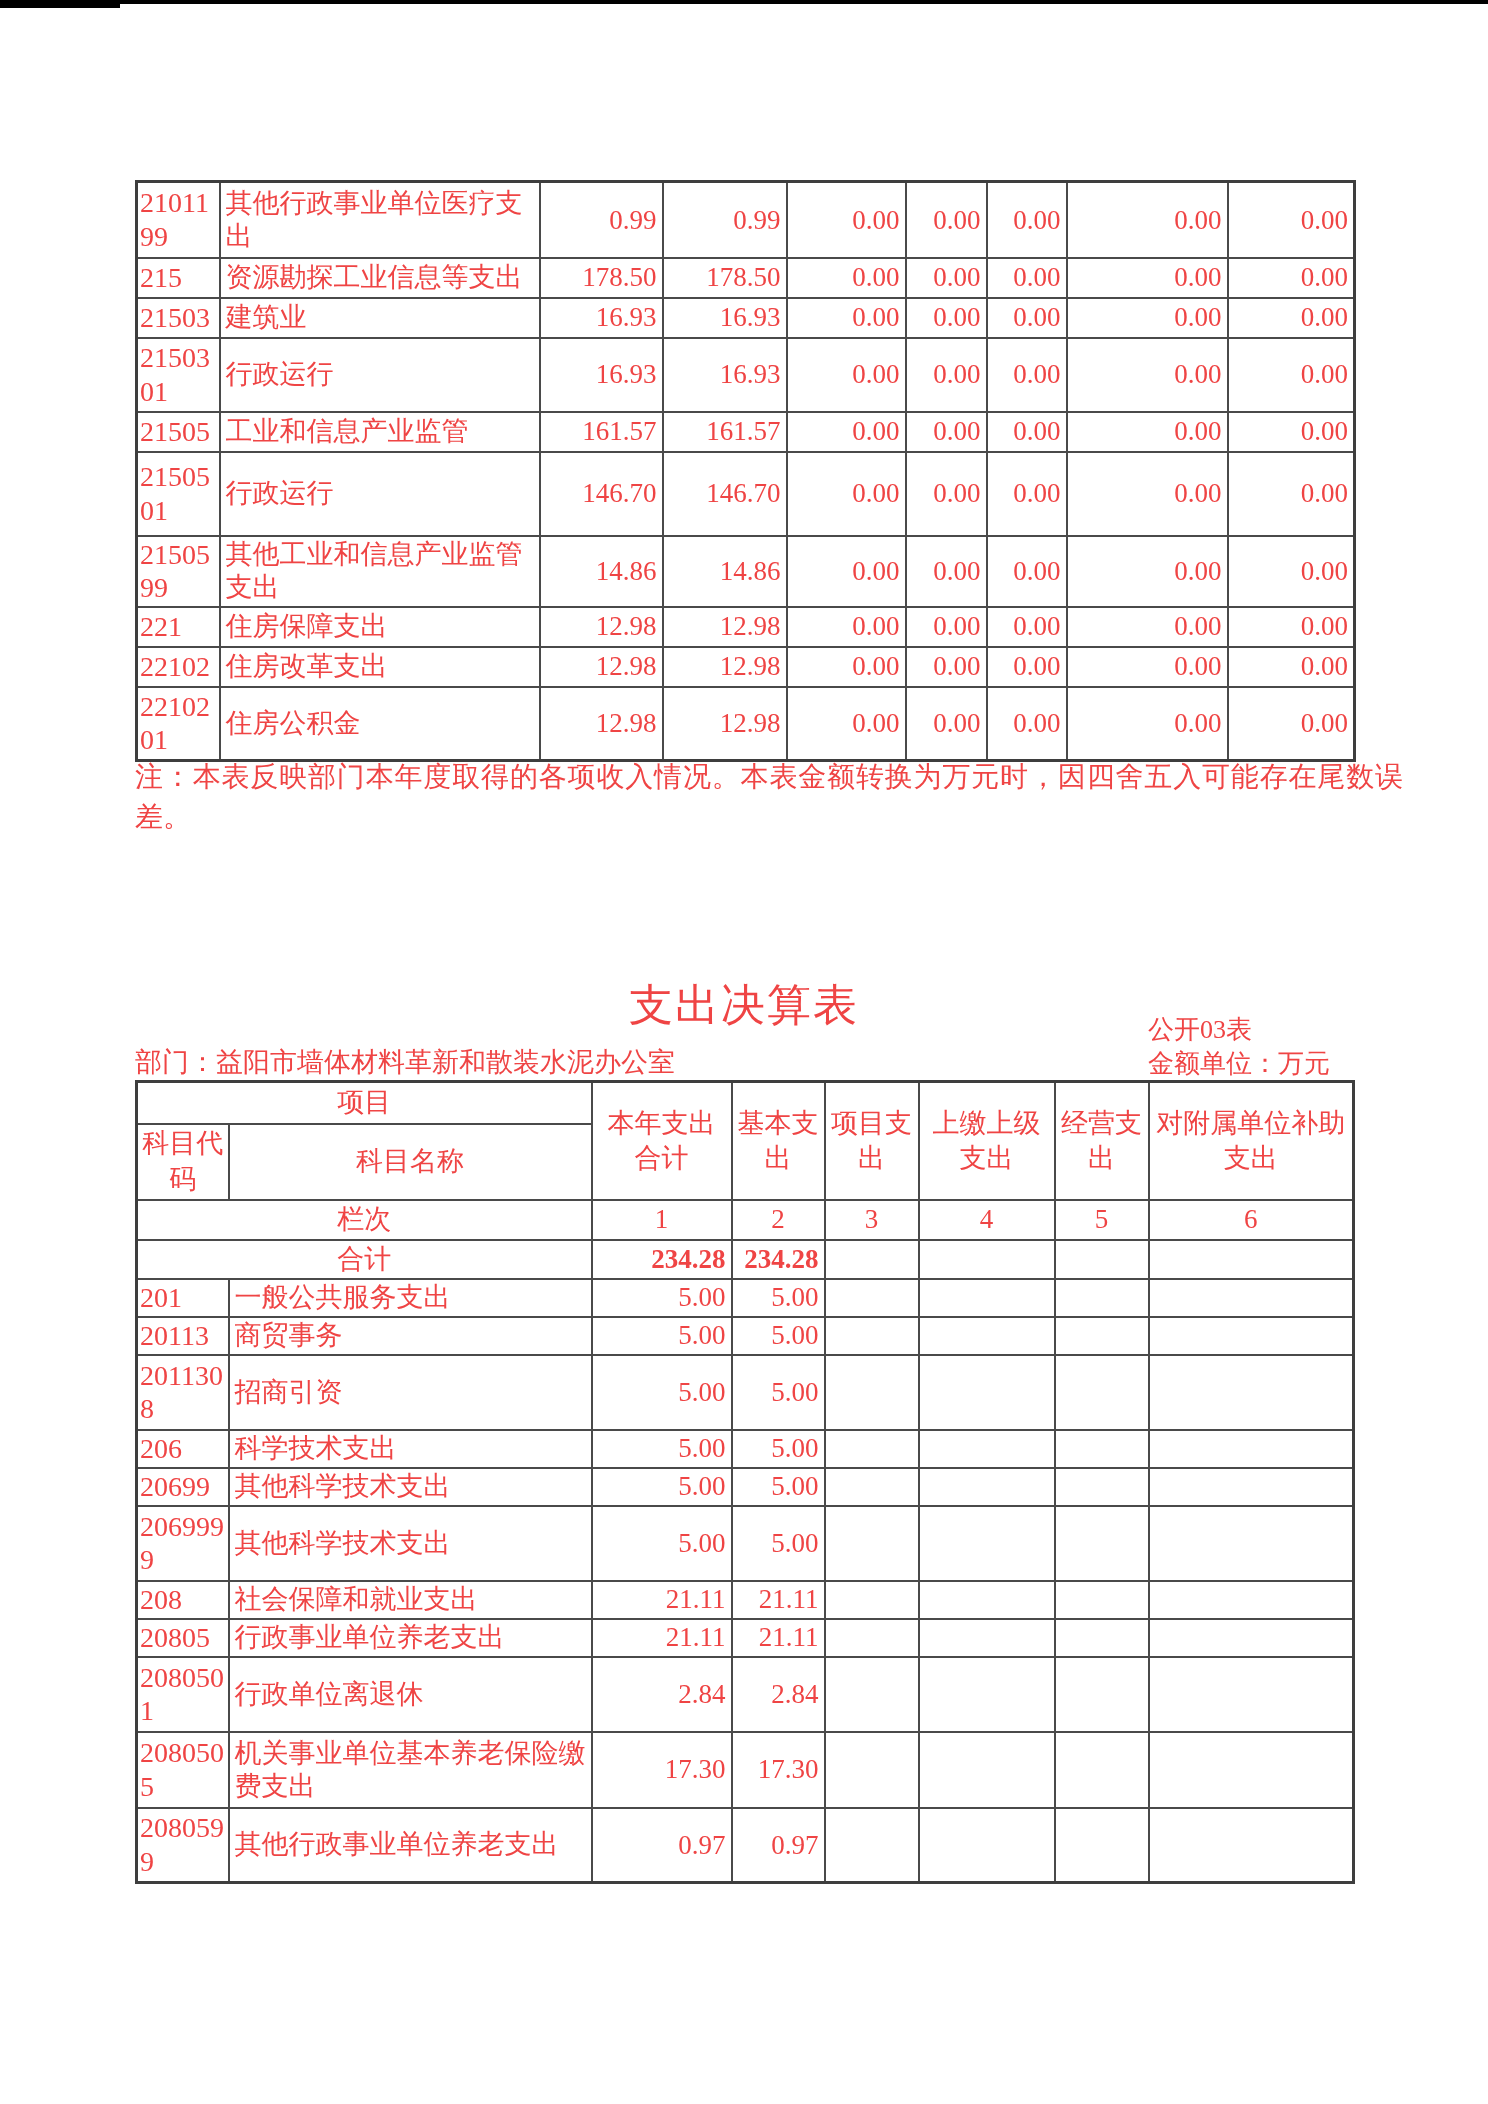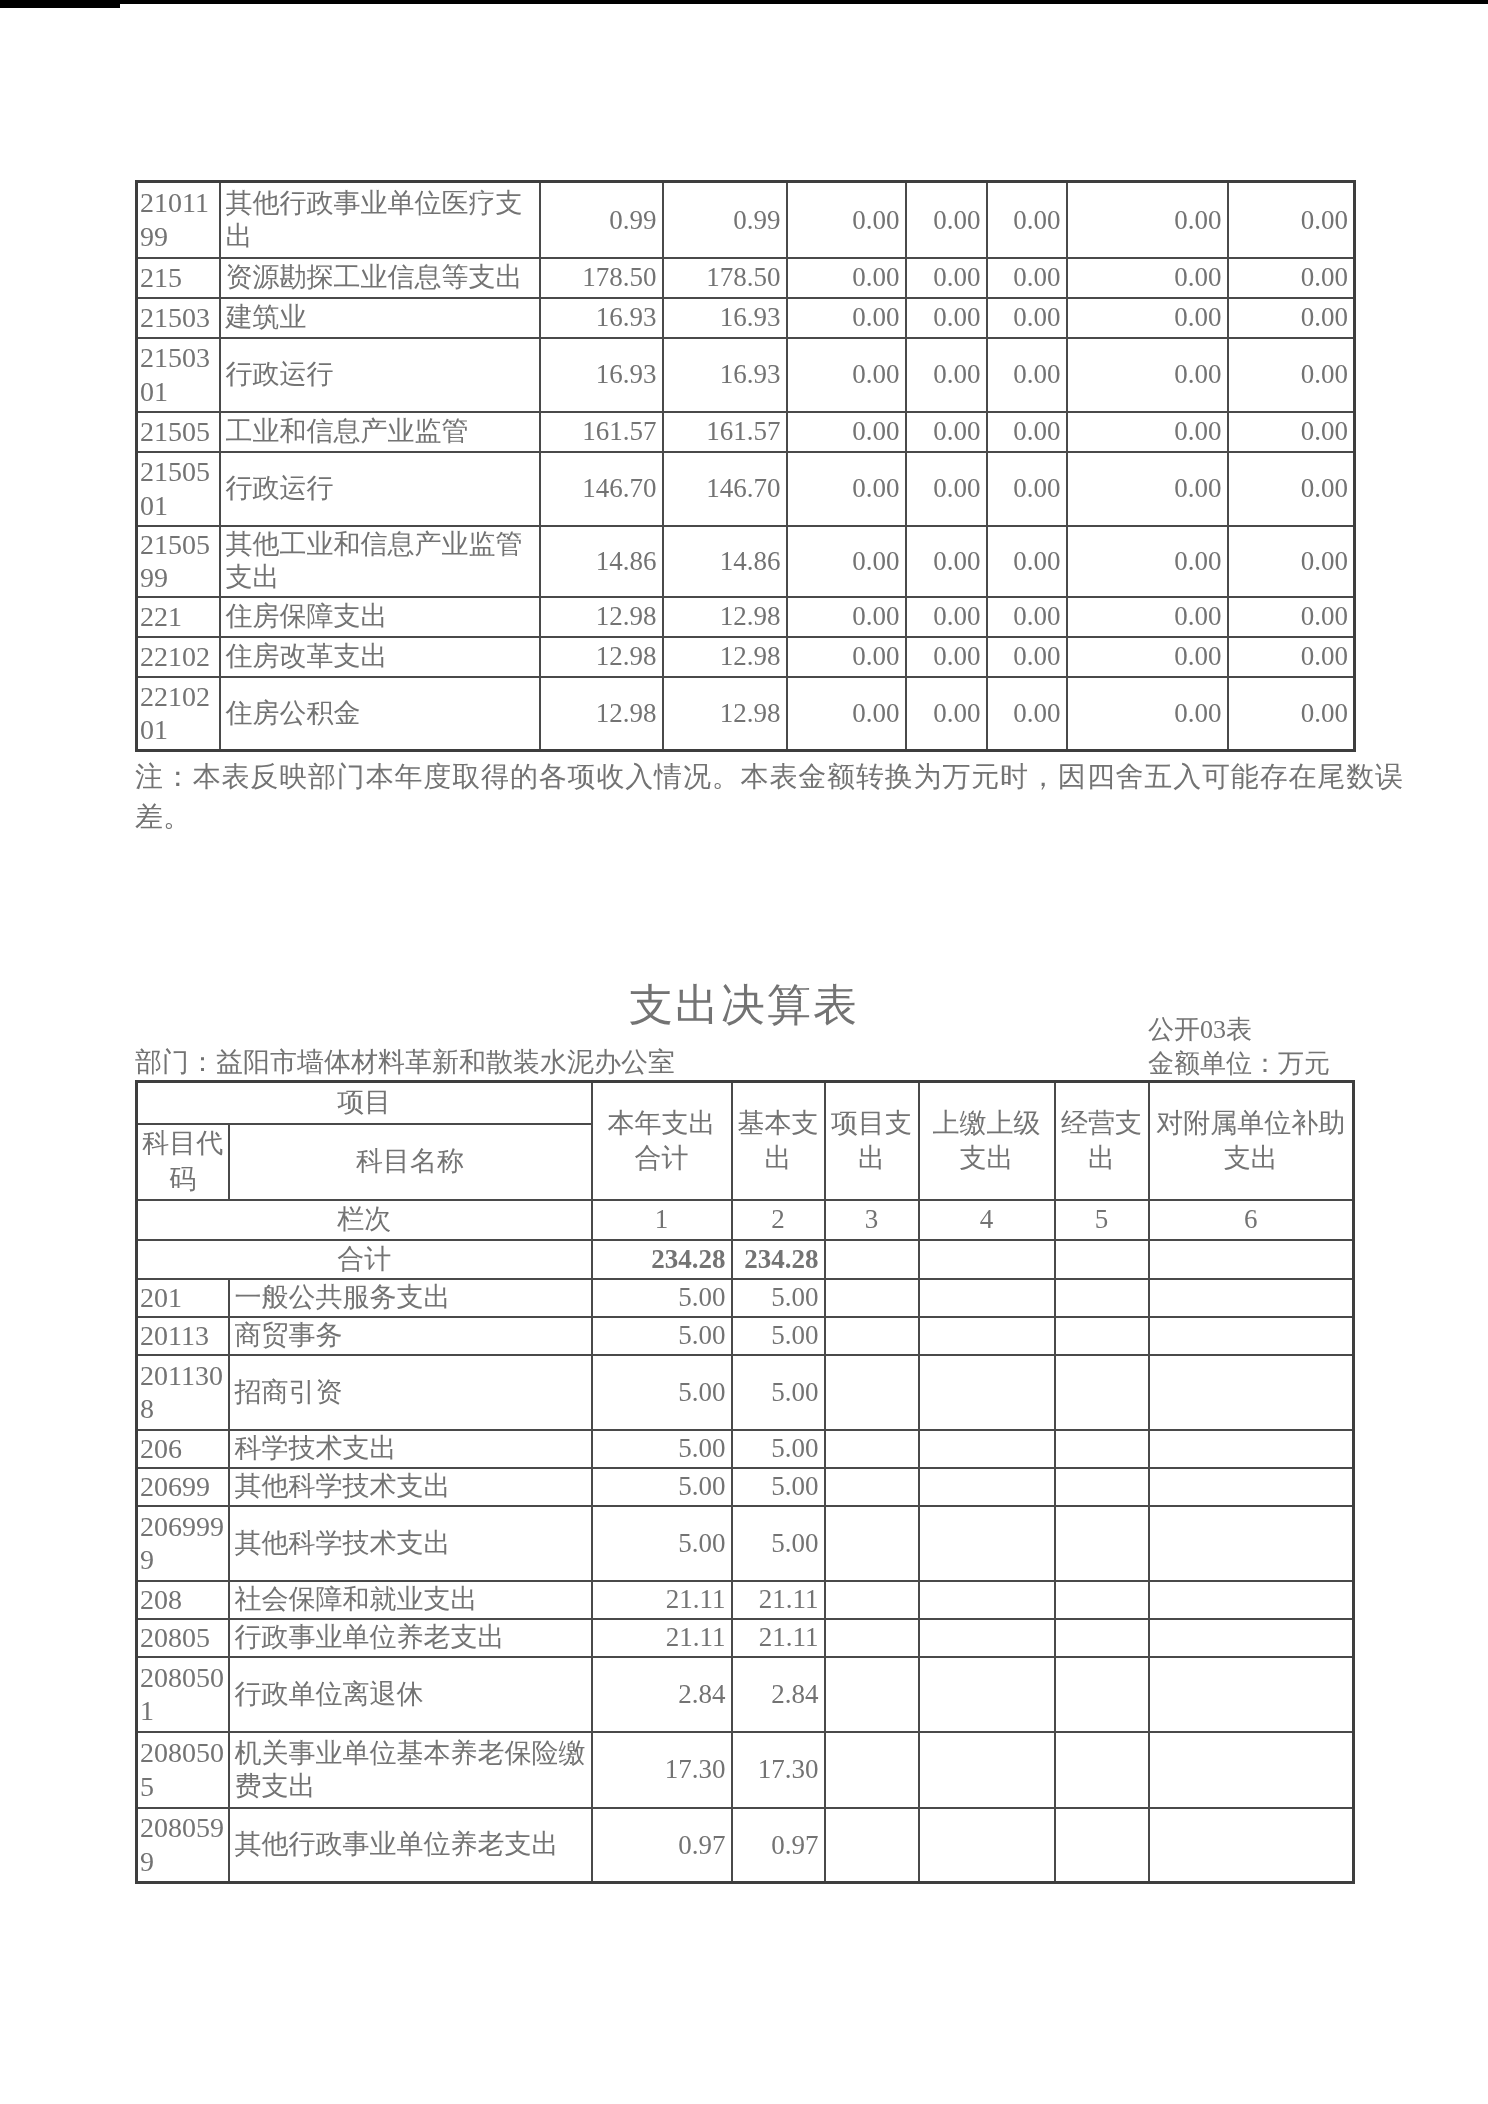--- a/index.html
+++ b/index.html
@@ -1,18 +1,18 @@
 <!DOCTYPE html>
 <html><head>
 <meta charset="utf-8">
 <style>
   html,body { margin:0; padding:0; background:#888; }
   #page {
     position:relative; width:1488px; height:2104px; background:#ffffff;
-    font-family:"Liberation Serif","DejaVu Serif",serif; color:#737373;
+    font-family:"Liberation Serif","DejaVu Serif",serif; color:#ef4444;
     overflow:hidden; margin:0 auto;
   }
   .artifact-top { position:absolute; left:0; top:0; width:1488px; height:4px; background:#000; }
   .artifact-corner { position:absolute; left:0; top:0; width:120px; height:8px; background:#000; }
 
   table { border-collapse:collapse; table-layout:fixed; position:absolute; background:#fff; border:3px solid #3e3e3e; }
   td { border:2px solid #4a4a4a; padding:0; vertical-align:middle; overflow:hidden; }
 
   .code { font-size:28px; line-height:1.2; padding:1px 2px; word-break:break-all; text-align:left; }
   .name { font-size:27px; line-height:1.22; padding:1px 2px 1px 5px; text-align:left; }
@@ -101,21 +101,21 @@
           <td class="code">21505</td>
           <td class="name">工业和信息产业监管</td>
           <td class="num">161.57</td>
           <td class="num">161.57</td>
           <td class="num">0.00</td>
           <td class="num">0.00</td>
           <td class="num">0.00</td>
           <td class="num">0.00</td>
           <td class="num">0.00</td>
         </tr>
-        <tr style="height: 74px;">
+        <tr style="height: 84px;">
           <td class="code">2150501</td>
           <td class="name">行政运行</td>
           <td class="num">146.70</td>
           <td class="num">146.70</td>
           <td class="num">0.00</td>
           <td class="num">0.00</td>
           <td class="num">0.00</td>
           <td class="num">0.00</td>
           <td class="num">0.00</td>
         </tr>

